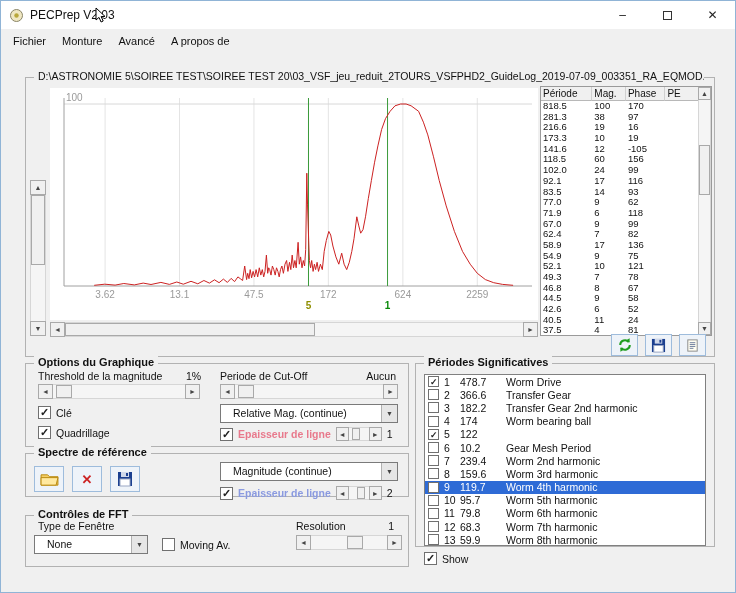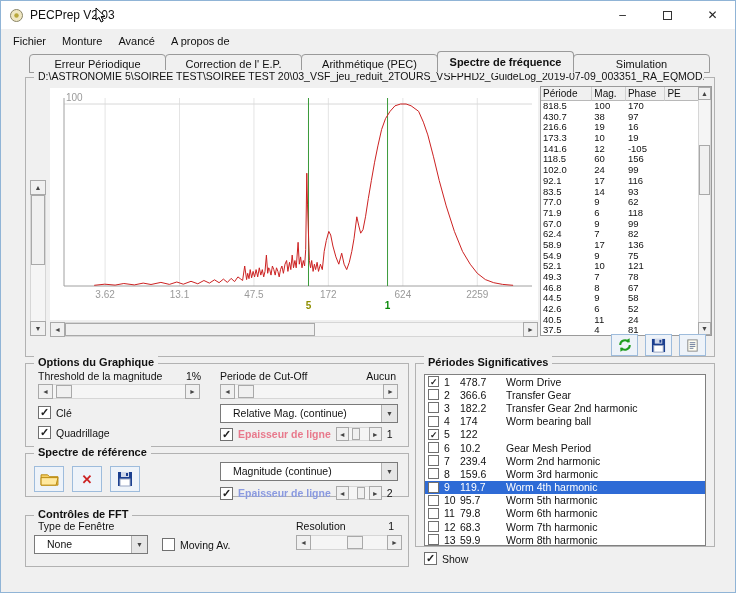--- a/index.html
+++ b/index.html
@@ -124,27 +124,20 @@
     </div>
   </div>
 
   <div class="menubar">
       <span class="menu-item">Fichier</span>
       <span class="menu-item">Monture</span>
       <span class="menu-item">Avancé</span>
       <span class="menu-item">A propos de</span>
     </div>
 
-  <div class="tabstrip">
-      <div class="tab">Erreur Périodique</div>
-      <div class="tab">Correction de l' E.P.</div>
-      <div class="tab">Arithmétique (PEC)</div>
-      <div class="tab active">Spectre de fréquence</div>
-      <div class="tab">Simulation</div>
-    </div>
 
   <div class="group" style="left:24px;top:76px;width:690px;height:280px">
     <span class="gcap plain">D:\ASTRONOMIE 5\SOIREE TEST\SOIREE TEST 20\03_VSF_jeu_reduit_2TOURS_VSFPHD2_GuideLog_2019-07-09_003351_RA_EQMOD.txt</span>
 
     <div class="vscroll" style="left:4px;top:102px;height:156px">
         <div class="sbtn up"></div>
         <div class="vtrack">
           <div class="vthumb" style="top:0px;height:70px"></div>
         </div>
         <div class="sbtn down"></div>
@@ -193,21 +186,21 @@
             <div class="fth">PE</div>
           </div>
         <div class="ftbody">
             <div class="ftr">
               <div class="ftd">818.5</div>
               <div class="ftd">100</div>
               <div class="ftd">170</div>
               <div class="ftd"></div>
             </div>
             <div class="ftr">
-              <div class="ftd">430.7</div>
+              <div class="ftd">281.3</div>
               <div class="ftd">38</div>
               <div class="ftd">97</div>
               <div class="ftd"></div>
             </div>
             <div class="ftr">
               <div class="ftd">216.6</div>
               <div class="ftd">19</div>
               <div class="ftd">16</div>
               <div class="ftd"></div>
             </div>

